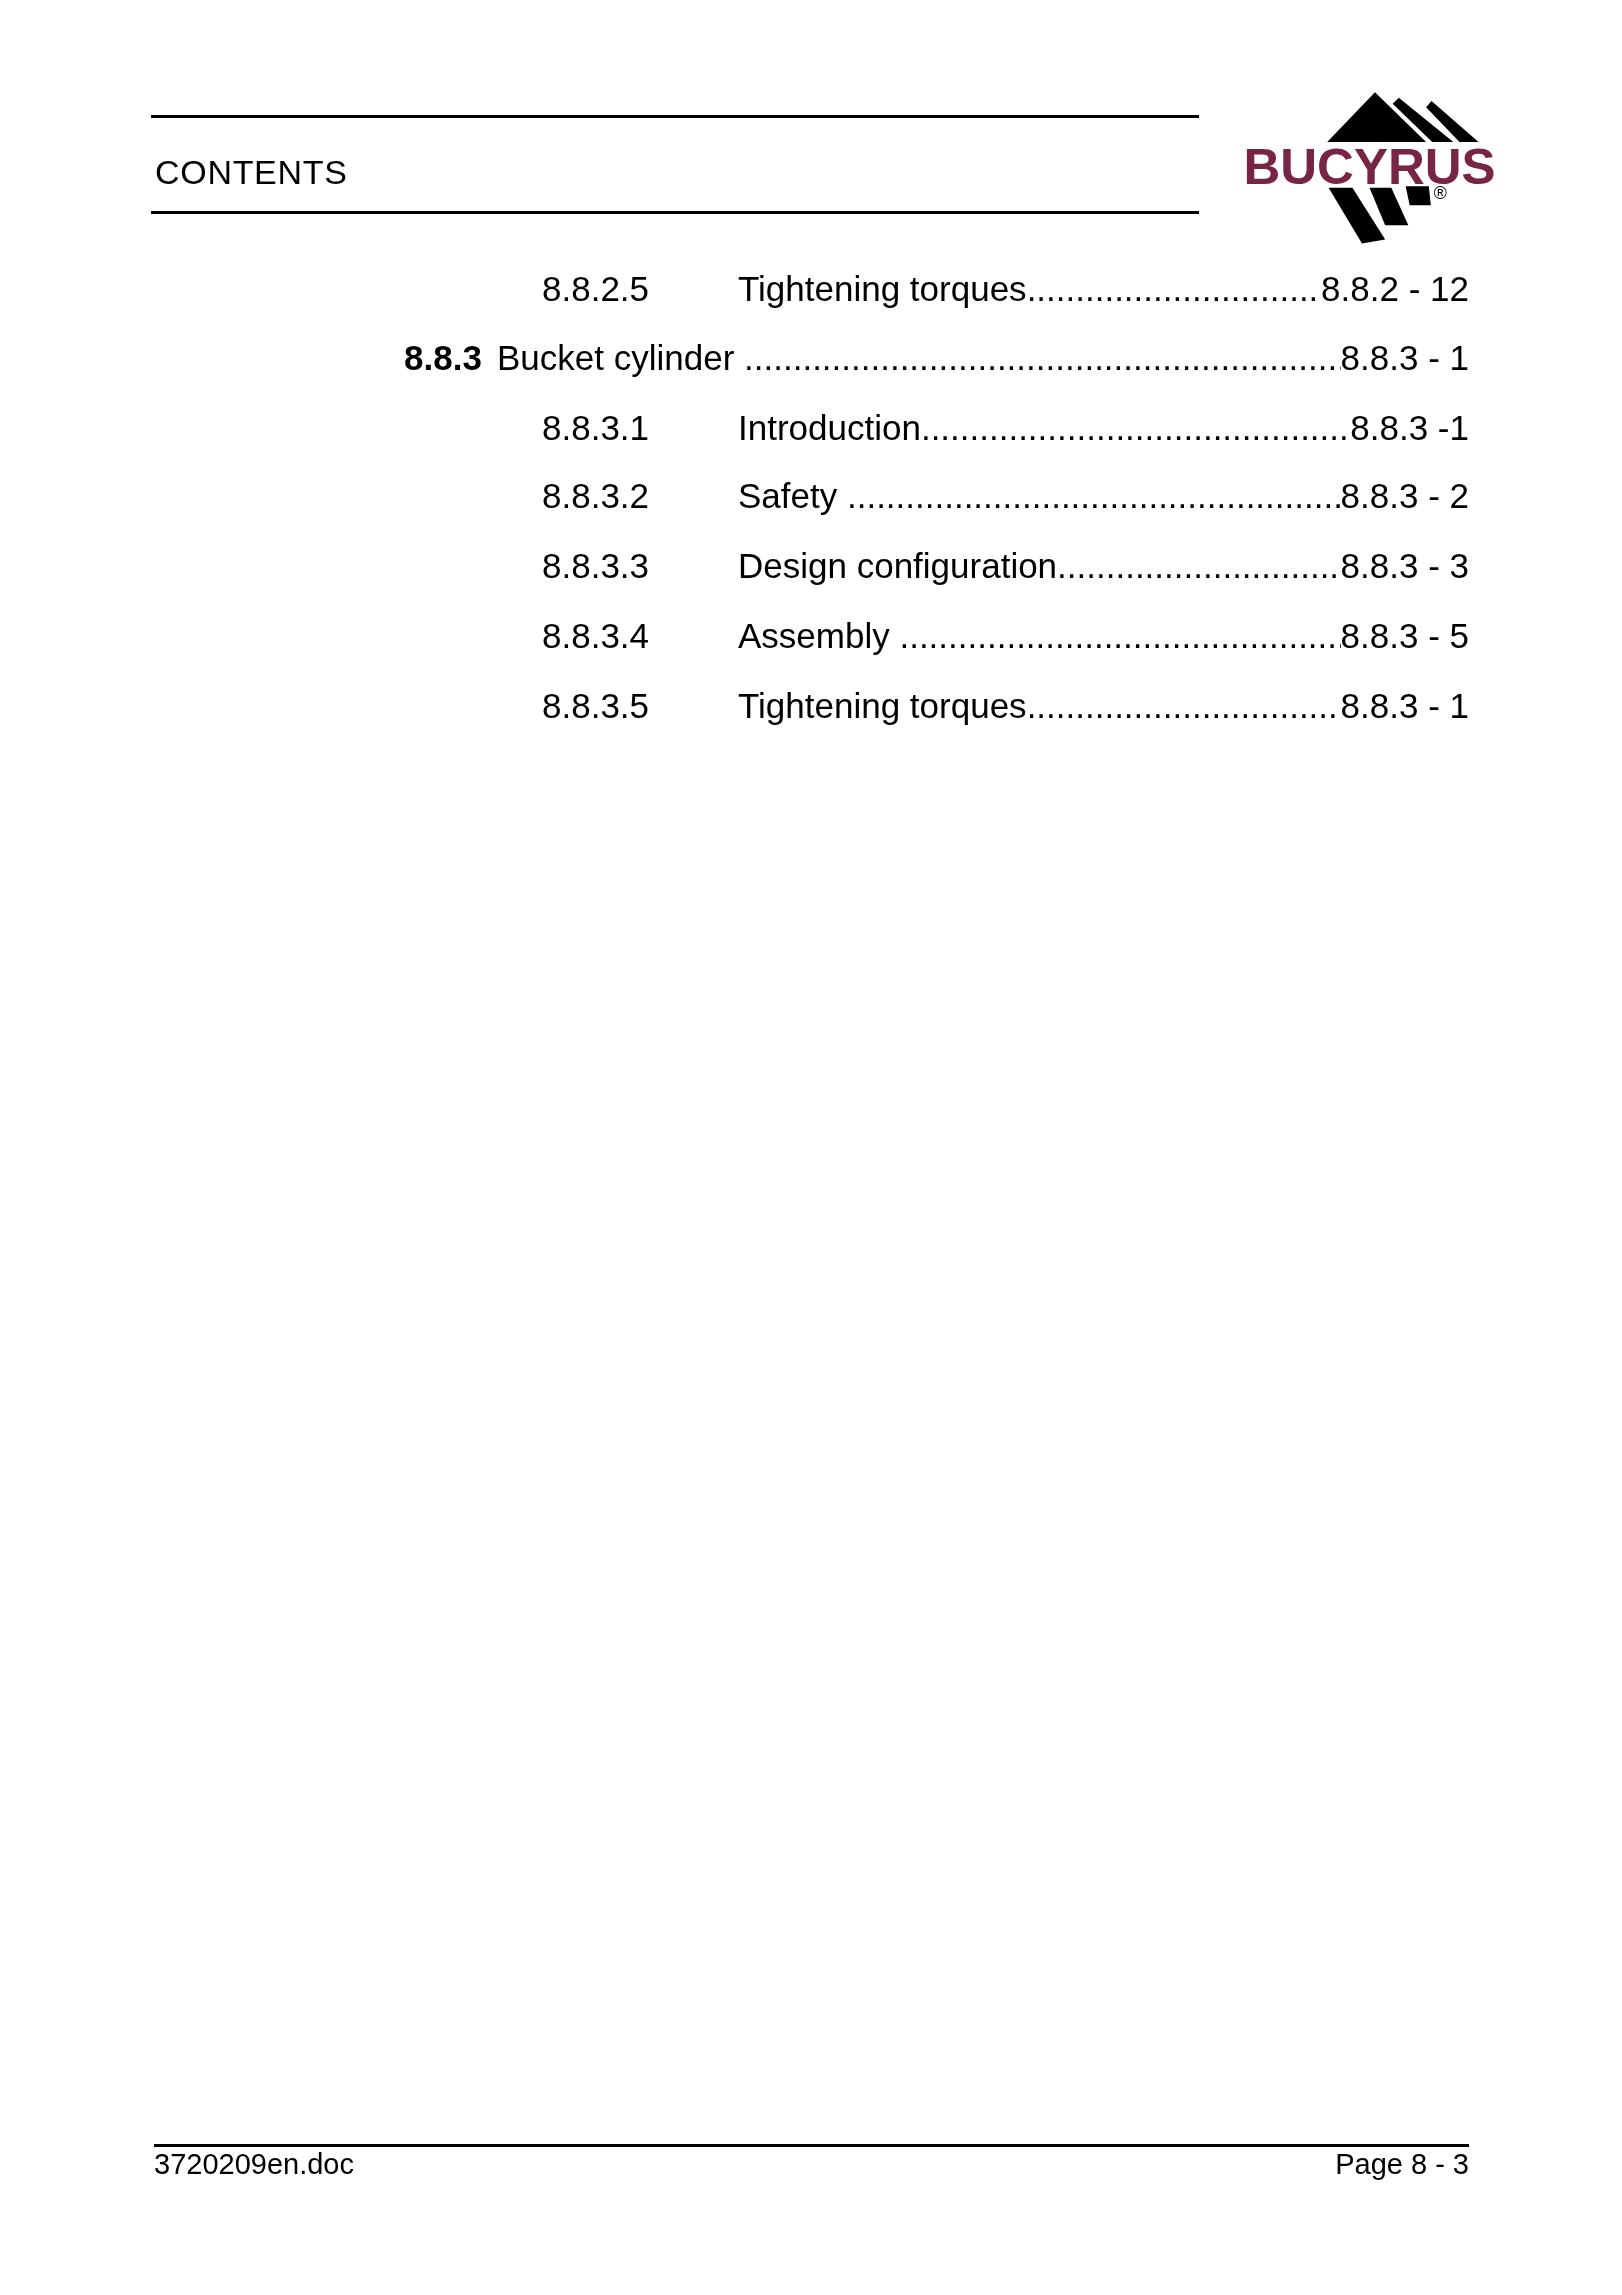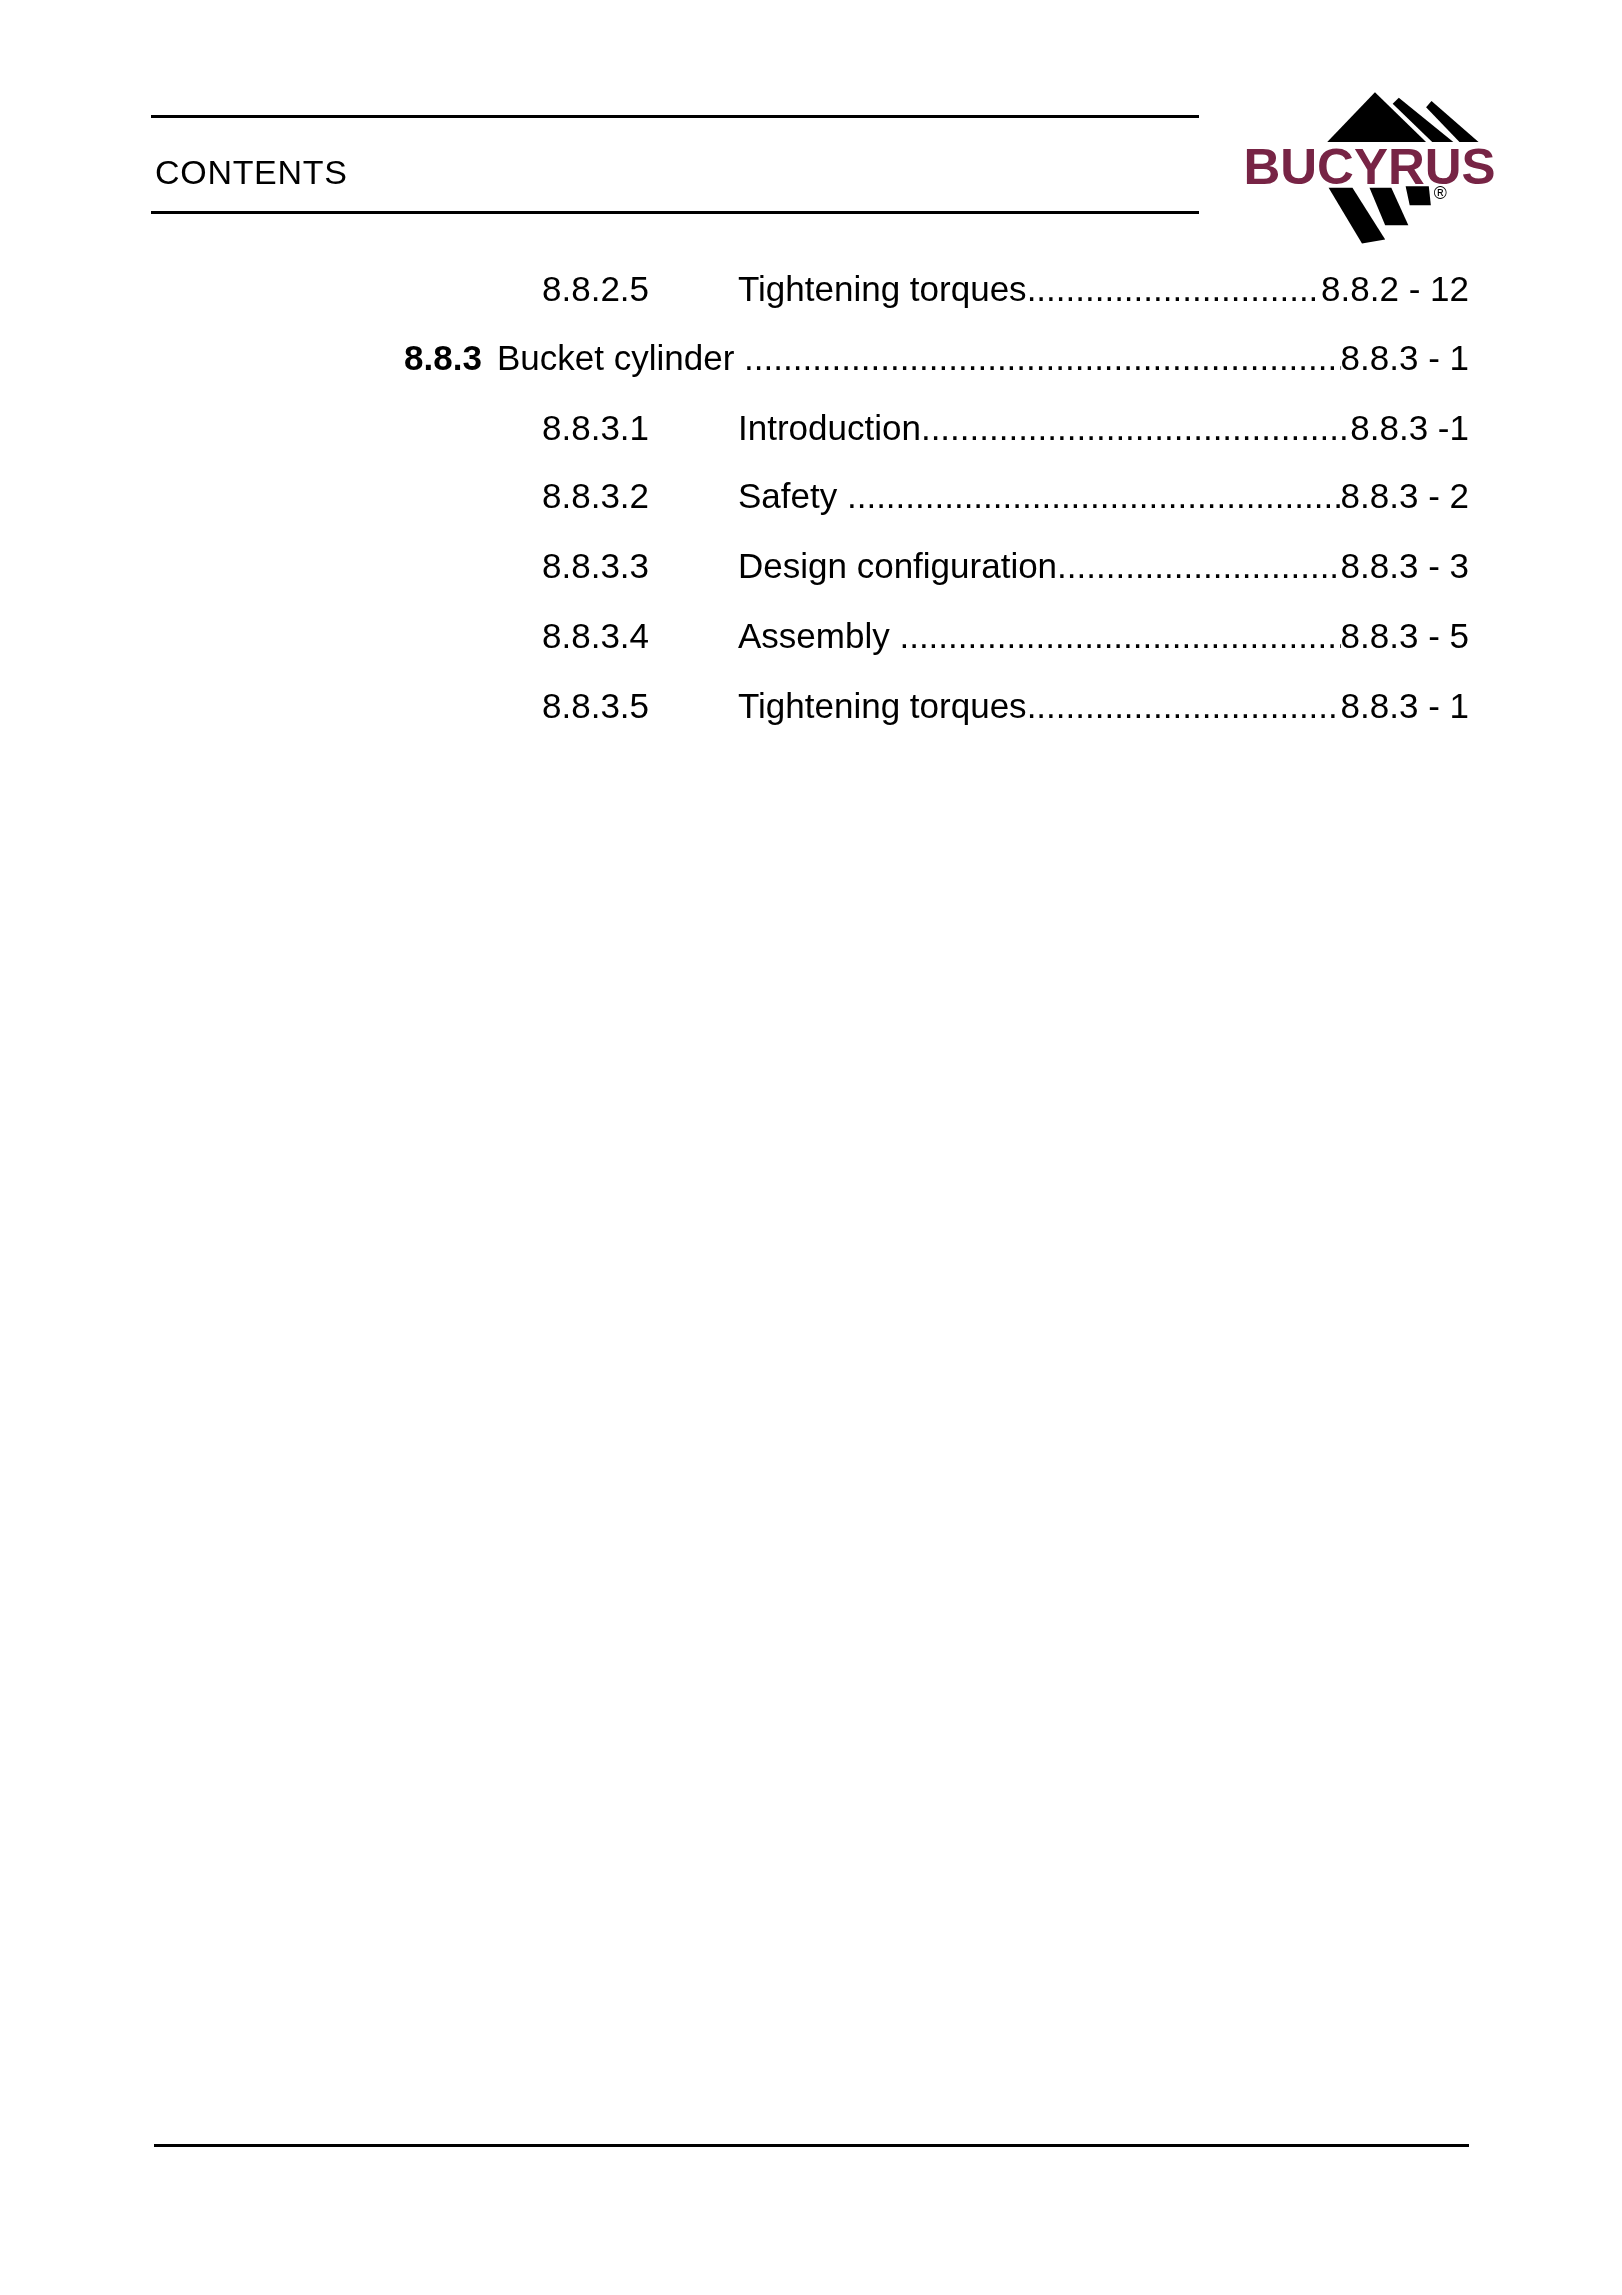--- a/index.html
+++ b/index.html
@@ -120,15 +120,19 @@
   <div class="toc-row lvl3" style="top:685px">
     <span class="num">8.8.3.5</span>
     <div class="entry">
       <span class="title">Tightening torques</span>
       <span class="leader">........................................................................................................................................................................................................</span>
       <span class="pageref">8.8.3 - 1</span>
     </div>
   </div>
 
   <div id="footer-rule" class="rule"></div>
+  <div class="footer-row">
+    <span>3720209en.doc</span>
+    <span>Page 8 - 3</span>
+  </div>
 
 </div>
 
 
 </body></html>

